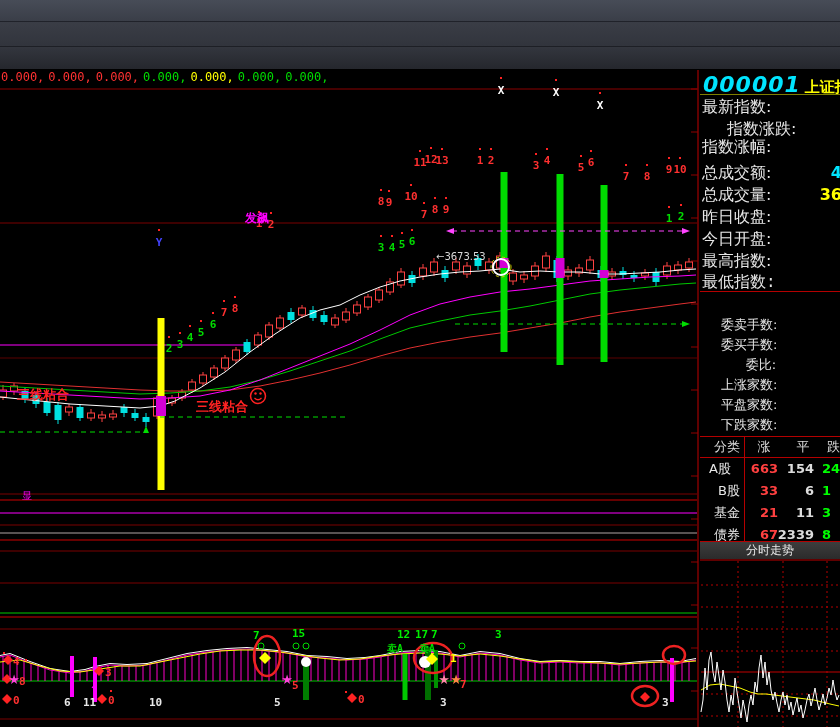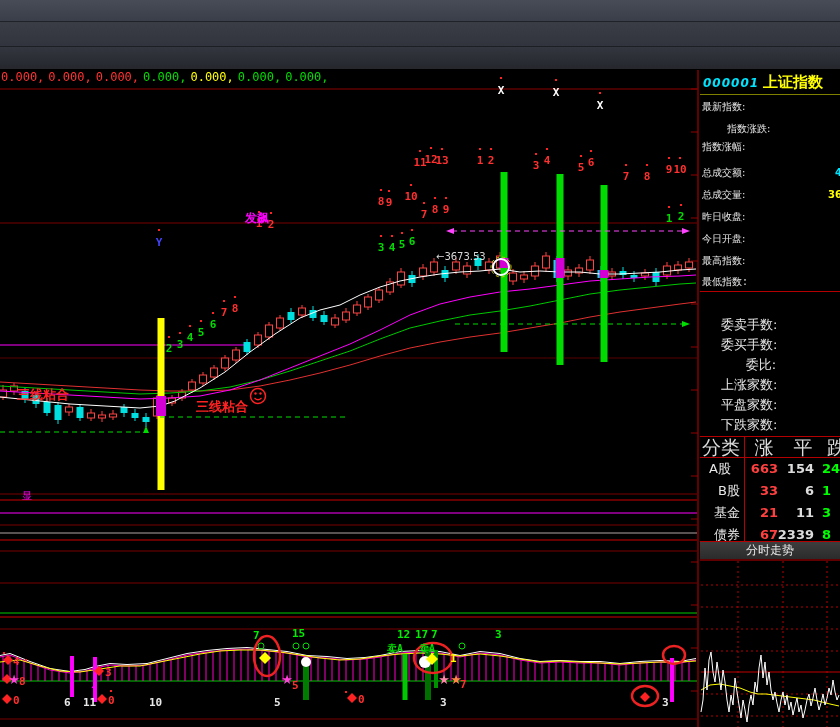--- a/index.html
+++ b/index.html
@@ -10,30 +10,30 @@
   #bar-menu{position:absolute;left:0;top:21px;width:840px;height:25px;background:linear-gradient(#3a3d46,#31343c);border-top:1px solid #20222a;}
   #bar-tool{position:absolute;left:0;top:46px;width:840px;height:22px;background:linear-gradient(#33363e,#25272d);border-top:1px solid #1d1f25;}
   
   #ticker{position:absolute;left:1px;top:70px;width:690px;height:14px;font-family:"DejaVu Sans Mono","Liberation Mono",monospace;font-size:12px;line-height:14px;white-space:nowrap;}
   #ticker span{margin-right:4px;}
   
   #gfx{position:absolute;left:0;top:0;width:840px;height:727px;}
   
   #rpanel{position:absolute;left:700px;top:68px;width:140px;height:659px;}
   #rp-title{position:absolute;left:3px;top:4px;white-space:nowrap;}
-  #rp-code{color:#00e5ff;font-size:12px;font-weight:bold;font-style:italic;letter-spacing:1px;}
+  #rp-code{color:#00e5ff;font-size:22px;font-weight:bold;font-style:italic;letter-spacing:1px;}
   #rp-name{color:#ffff00;font-size:15px;font-weight:bold;margin-left:4px;}
   #rp-underline{position:absolute;left:0;top:26px;width:140px;height:1px;background:#7f7f00;}
-  .info-row{position:absolute;left:2px;width:138px;height:22px;line-height:22px;font-size:10px;color:#e6e6e6;white-space:nowrap;}
+  .info-row{position:absolute;left:2px;width:138px;height:22px;line-height:22px;font-size:16px;color:#e6e6e6;white-space:nowrap;}
   .info-row .val{position:absolute;right:-2px;top:0;font-weight:bold;}
   .mrow{position:absolute;left:2px;width:138px;height:20px;line-height:20px;font-size:13px;color:#e6e6e6;white-space:nowrap;margin-left:19px;}
   .hr-red{position:absolute;left:0;width:140px;height:1px;background:#b40000;}
   .vr-red{position:absolute;width:1px;background:#b40000;}
   #exchange{position:absolute;left:2px;top:221px;width:138px;height:20px;line-height:20px;font-size:13px;color:#e6e6e6;}
-  .th{position:absolute;font-size:19px;color:#dcdcdc;height:20px;line-height:20px;}
+  .th{position:absolute;font-size:13px;color:#dcdcdc;height:20px;line-height:20px;}
   .tcell{position:absolute;font-size:13px;font-weight:bold;height:22px;line-height:22px;white-space:nowrap;}
   #mini-header{position:absolute;left:0;top:474px;width:140px;height:17px;background:linear-gradient(#3d3d3d,#2b2b2b);color:#e8e8e8;font-size:12px;text-align:center;line-height:17px;}
 </style>
 </head>
 <body>
 
 <div id="stage">
   <div id="bar-title"></div>
   <div id="bar-menu"></div>
   <div id="bar-tool"></div>

